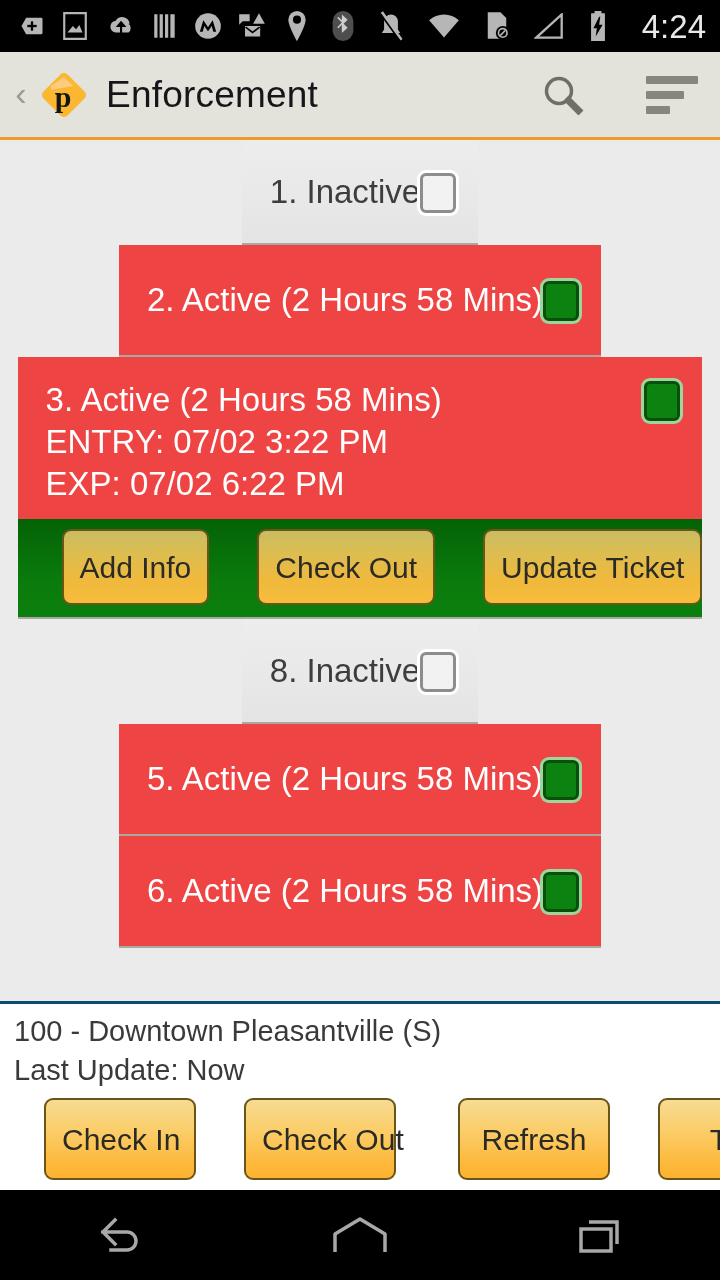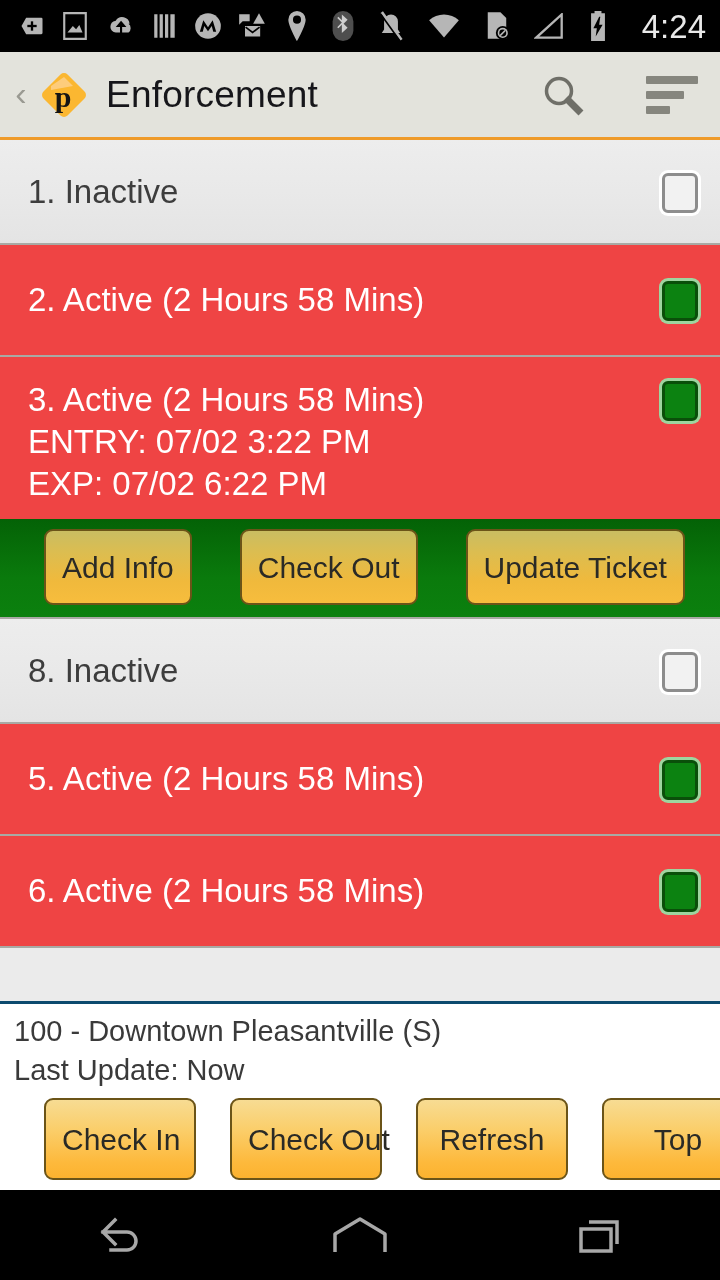--- a/index.html
+++ b/index.html
@@ -111,20 +111,21 @@
   .sortbar.b2 { width: 38px; }
   .sortbar.b3 { width: 24px; margin-bottom: 0; }
 
   
   .list {
     flex: 1 1 auto;
     overflow: hidden;
     background: #ebebeb;
     display: flex;
     flex-direction: column;
+    align-items: center;
   }
   .row {
     position: relative;
     box-sizing: border-box;
     display: flex;
     align-items: flex-start;
     padding: 0 22px 0 28px;
     border-bottom: 2px solid #a9a9a4;
     flex: 0 0 auto;
   }
@@ -232,20 +233,21 @@
   .footer-line {
     font-size: 29px;
     line-height: 39px;
     color: #3a3a3a;
     white-space: nowrap;
   }
   .footer-buttons {
     display: flex;
     align-items: center;
     padding: 8px 10px 10px 10px;
+    gap: 14px;
   }
   .footer-buttons .spacer { flex: 1 1 auto; }
   .footer-buttons .btn { height: 82px; line-height: 80px; min-width: 152px; }
 
   
   .nav-bar {
     flex: 0 0 auto;
     height: 90px;
     background: #000;
     display: flex;

